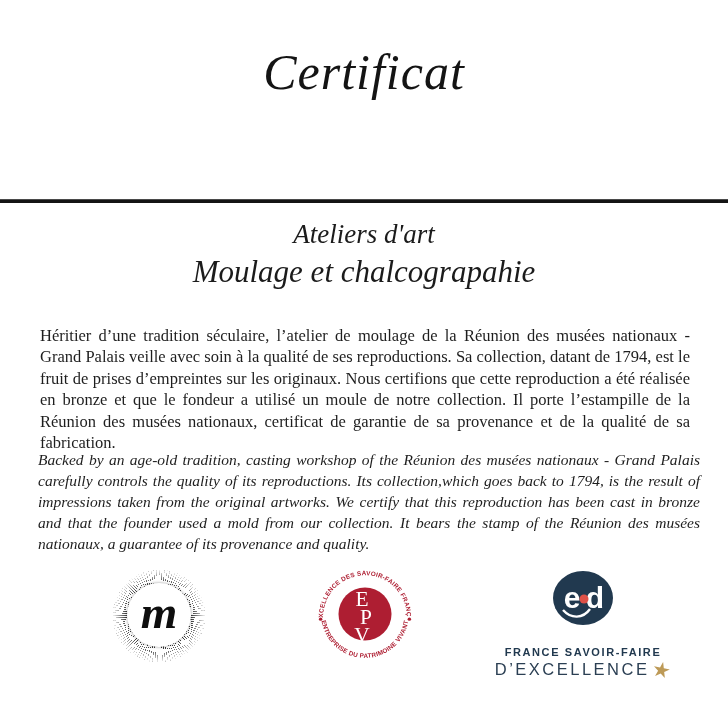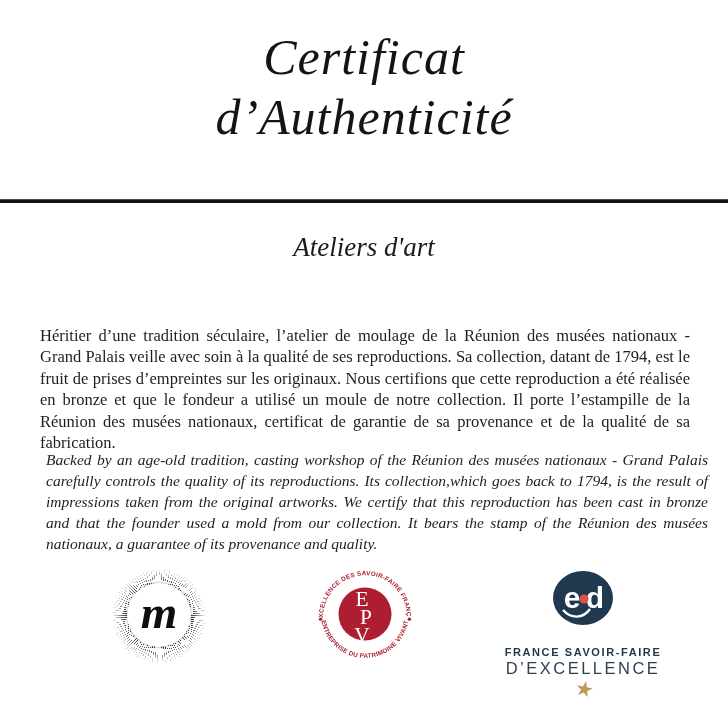--- a/index.html
+++ b/index.html
@@ -7,56 +7,55 @@
     position:relative;
     width:728px;height:728px;
     margin:0 auto;
     background:#ffffff;
     font-family:"Liberation Serif",serif;
     color:#1a1a1a;
     overflow:hidden;
   }
   
   .title{
-    position:absolute;top:27px;left:0;width:100%;
+    position:absolute;top:42px;left:0;width:100%;
     text-align:center;
     font-style:italic;
     font-size:50px;
     line-height:60px;
     letter-spacing:1px;
     color:#141414;
   }
   
   .divider{
     position:absolute;top:199px;left:0;width:728px;height:4px;
     background:linear-gradient(#4a4a4a 0 1px,#141414 1px 4px);
   }
   
   .subtitle{
     position:absolute;top:216px;left:0;width:100%;
     text-align:center;
     font-style:italic;
     color:#1b1b1b;
   }
-  .subtitle .s1{font-size:27px;line-height:36px;margin-top:13px;}
+  .subtitle .s1{font-size:27px;line-height:36px;}
   .subtitle .s2{font-size:31px;line-height:40px;}
   
   .par-fr{
     position:absolute;top:308px;left:40px;width:650px;
     font-size:16.5px;line-height:21.5px;
     text-align:justify;
     color:#1e1e1e;
   }
   .par-en{
     position:absolute;top:433px;left:38px;width:662px;
     font-style:italic;
     font-size:15.5px;line-height:21px;
     text-align:justify;
     color:#1e1e1e;
-    margin-left:8px;
   }
   
   .logo-rmn{position:absolute;left:113px;top:570px;width:92px;height:92px;}
   .rmn-rays{
     position:absolute;inset:0;border-radius:50%;
     background:repeating-conic-gradient(#2e2e2e 0deg 0.7deg,#ffffff 0.7deg 3.3deg);
   }
   .rmn-rays::after{
     content:"";position:absolute;inset:0;border-radius:50%;
     background:radial-gradient(circle,rgba(255,255,255,0) 0 31px,rgba(255,255,255,0.25) 36px,rgba(255,255,255,0.95) 46px);
@@ -97,45 +96,45 @@
     font-family:"Liberation Sans",sans-serif;
     font-weight:bold;font-size:30px;fill:#ffffff;text-anchor:middle;
   }
   .ed-line1{
     margin-top:19px;
     font-size:11px;font-weight:bold;letter-spacing:1.6px;
     color:#21394F;white-space:nowrap;
   }
   .ed-line2-row{
     display:flex;align-items:center;justify-content:center;
-    margin-top:1px;white-space:nowrap;flex-direction:column;
+    margin-top:1px;white-space:nowrap;
   }
   .ed-line2{
     font-size:16.5px;font-weight:400;letter-spacing:2.5px;
     color:#2b3f53;
   }
   .ed-star{
     font-size:21px;color:#BD9A57;margin-left:3px;
     display:inline-block;transform:rotate(12deg);line-height:1;
   }
 </style>
 </head>
 <body>
 
 <div class="page">
 
   <div class="title">
     <div>Certificat</div>
-    <div>d’Authenticité</div>
   </div>
 
   <div class="divider"></div>
 
   <div class="subtitle">
     <div class="s1">Ateliers d'art</div>
+    <div class="s2">Moulage et chalcograpahie</div>
   </div>
 
   <p class="par-fr">Héritier d’une tradition séculaire, l’atelier de moulage de la Réunion des musées nationaux - Grand Palais veille avec soin à la qualité de ses reproductions. Sa collection, datant de 1794, est le fruit de prises d’empreintes sur les originaux. Nous certifions que cette reproduction a été réalisée en bronze et que le fondeur a utilisé un moule de notre collection. Il porte l’estampille de la Réunion des musées nationaux, certificat de garantie de sa provenance et de la qualité de sa fabrication.</p>
 
   <p class="par-en">Backed by an age-old tradition, casting workshop of the Réunion des musées nationaux - Grand Palais carefully controls the quality of its reproductions. Its collection,which goes back to 1794, is the result of impressions taken from the original artworks. We certify that this reproduction has been cast in bronze and that the founder used a mold from our collection. It bears the stamp of the Réunion des musées nationaux, a guarantee of its provenance and quality.</p>
 
   <div class="logo-rmn">
     <div class="rmn-rays"></div>
     <div class="rmn-inner">
       <span class="rmn-m">m</span>

